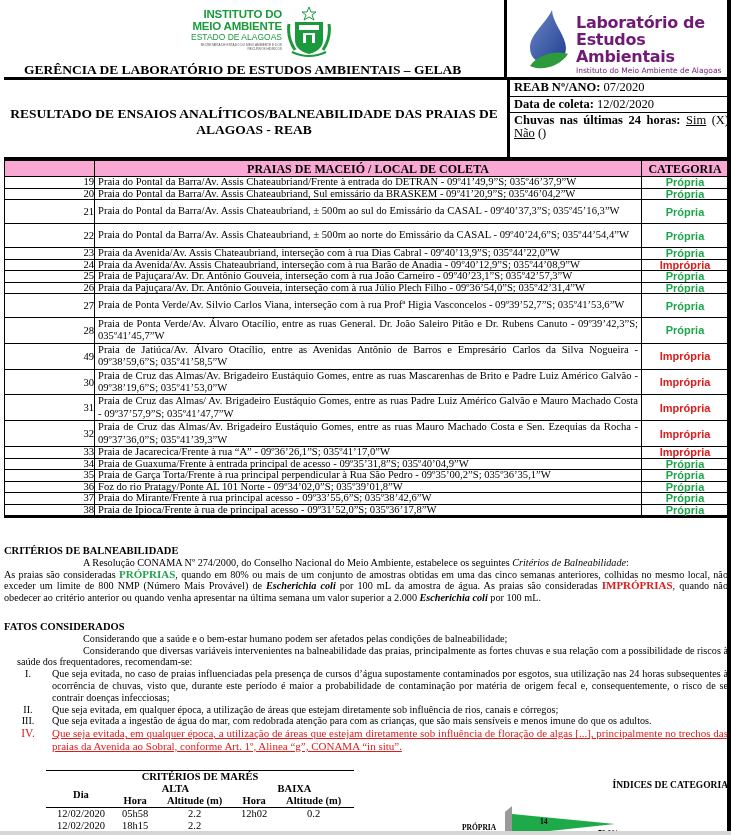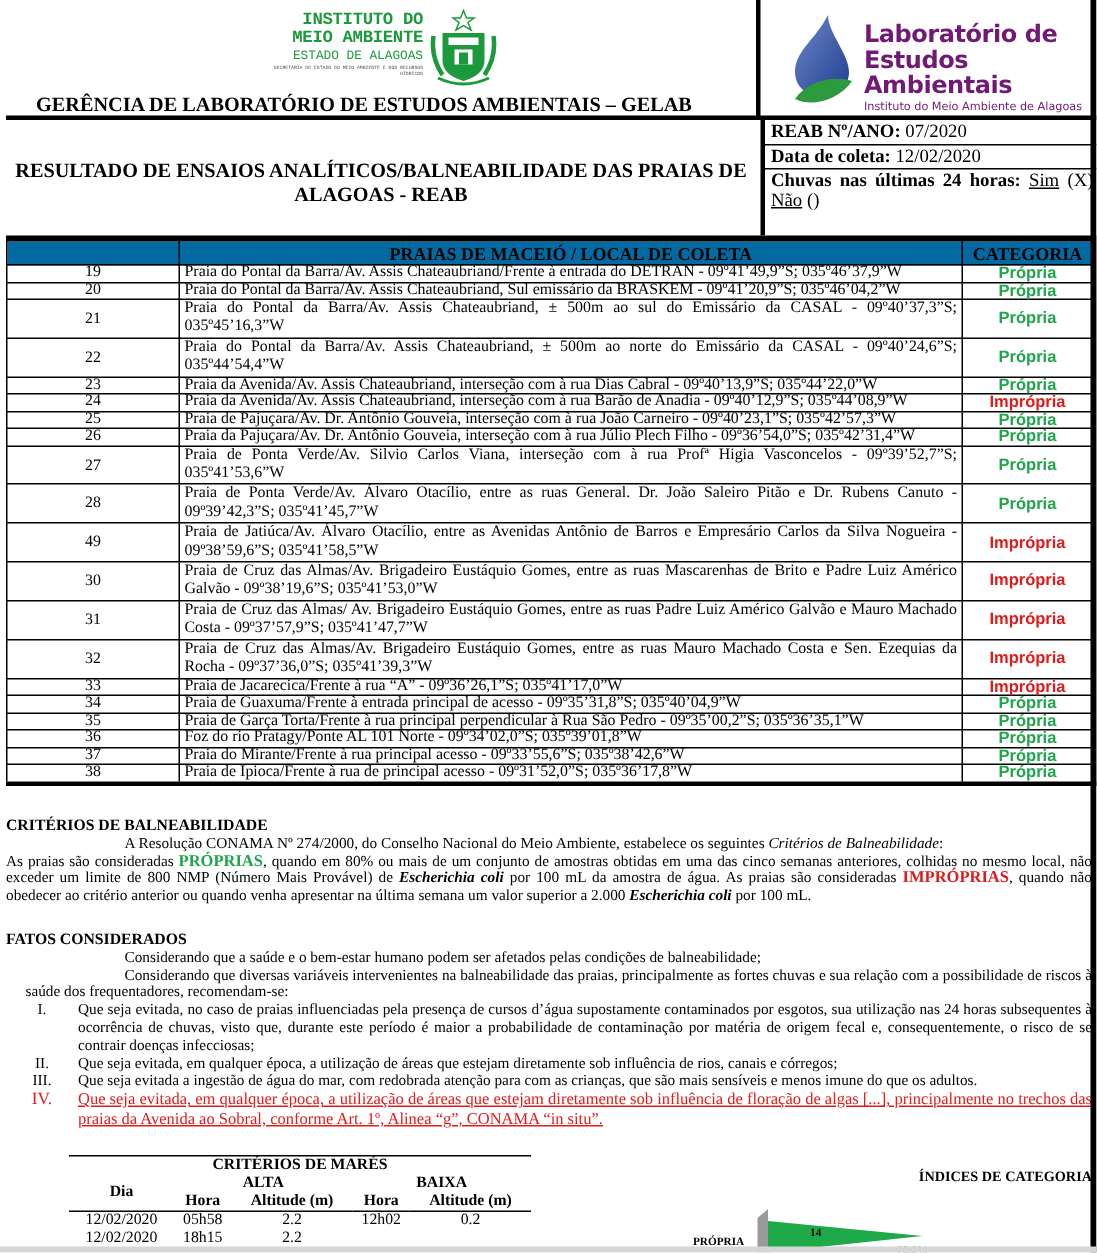--- a/index.html
+++ b/index.html
@@ -2,21 +2,21 @@
 <html><head>
 <meta charset="utf-8">
 <style>
   * { box-sizing: border-box; margin: 0; padding: 0; }
   html, body { width: 731px; height: 835px; overflow: hidden; background: #ffffff; }
   body { font-family: "Liberation Serif", "DejaVu Serif", serif; color: #000; position: relative; }
 
   .top-header { position: absolute; left: 4px; top: 0; width: 727px; height: 80px; border-bottom: 3px solid #000; }
   .header-left { position: absolute; left: 0; top: 0; width: 503px; height: 80px; border-right: 3px solid #000; }
   .ima-logo { position: absolute; left: 178px; top: 6px; width: 170px; height: 56px; }
-  .ima-text { position: absolute; left: 0; top: 2px; width: 100px; text-align: right; font-family: Liberation Mono, monospace; }
+  .ima-text { position: absolute; left: 0; top: 2px; width: 100px; text-align: right; font-family: Liberation Sans, sans-serif; }
   .ima-line1, .ima-line2 { font-size: 11.5px; font-weight: bold; color: #1a9a3c; line-height: 12px; letter-spacing: -0.2px; }
   .ima-line3 { font-size: 8.5px; color: #1a9a3c; line-height: 11px; }
   .ima-line4 { font-size: 3.2px; color: #555; line-height: 4px; text-transform: uppercase; }
   .ima-crest { position: absolute; left: 104px; top: 0; width: 46px; height: 52px; }
   .gerencia-title { position: absolute; left: 20px; top: 62px; width: 480px; font-size: 13.5px; font-weight: bold; white-space: nowrap; }
 
   .lab-logo { position: absolute; left: 520px; top: 6px; width: 200px; height: 70px; }
   .lab-drop { position: absolute; left: 2px; top: 2px; width: 44px; height: 66px; }
   .lab-text { position: absolute; left: 52px; top: 8px; font-family: "DejaVu Sans", sans-serif; color: #701a75; }
   .lab-line1, .lab-line2 { font-size: 16px; font-weight: bold; line-height: 17px; letter-spacing: -0.3px; }
@@ -25,22 +25,22 @@
   .mid-header { position: absolute; left: 4px; top: 80px; width: 727px; height: 80px; border-bottom: 3px solid #000; }
   .report-title { position: absolute; left: 0; top: 26px; width: 500px; text-align: center; font-size: 13.5px; font-weight: bold; line-height: 16px; }
   .info-box { position: absolute; left: 503px; top: 0; width: 224px; height: 77px; border-left: 3px solid #000; }
   .info-row { height: 16.5px; border-bottom: 1.5px solid #000; padding-left: 4px; font-size: 12.5px; line-height: 15px; white-space: nowrap; }
   .info-row:last-child { border-bottom: none; height: 28px; white-space: normal; line-height: 13px; padding-top: 1px; text-align: justify; padding-right: 2px;}
   .info-row b { font-weight: bold; }
   .u { text-decoration: underline; }
 
   table.beaches { position: absolute; left: 4px; top: 160px; width: 727px; border-collapse: collapse; font-size: 10.6px; }
   table.beaches td, table.beaches th { border: 1px solid #000; }
-  table.beaches th { background: #0369a1; font-size: 12px; font-weight: bold; height: 16px; line-height: 14px; border-bottom: 1.5px solid #000; }
-  table.beaches td.num { width: 115px; text-align: center; }
+  table.beaches th { background: #f9a8d4; font-size: 12px; font-weight: bold; height: 16px; line-height: 14px; border-bottom: 1.5px solid #000; }
+  table.beaches td.num { width: 90px; text-align: right; }
   table.beaches td.loc { padding: 0 3px; line-height: 12.4px; text-align: justify; text-align-last: left; }
   table.beaches td.cat { width: 88px; text-align: center; font-family: "Liberation Sans", "DejaVu Sans", sans-serif; font-weight: bold; font-size: 11px; }
   table.beaches tr.single td { height: 11px; line-height: 10.5px; }
   table.beaches tr.double td { height: 24px; }
   .propria { color: #1fa54b; }
   .impropria { color: #e01b1b; }
   table.beaches th.cat-head { border-right: 3px solid #000; }
   table.beaches td.cat { border-right: 3px solid #000; }
   table.beaches tr:last-child td { border-bottom: 3px solid #000; }
 

